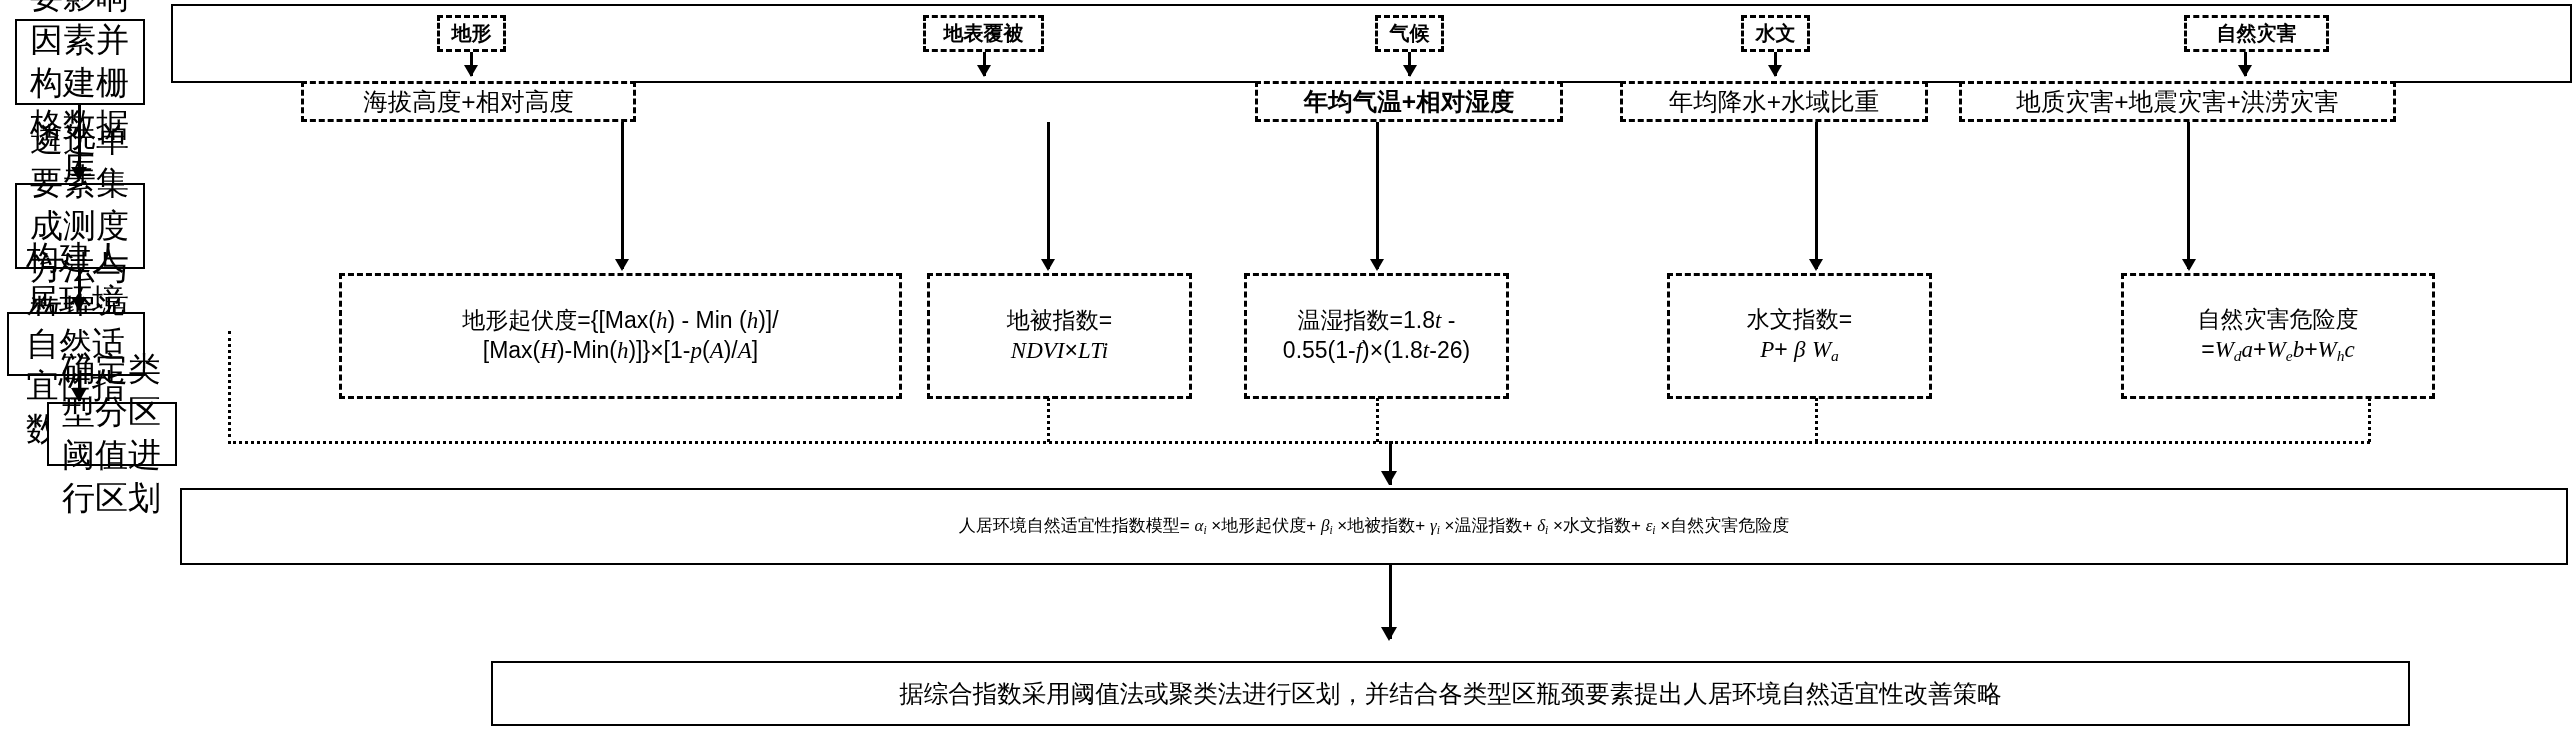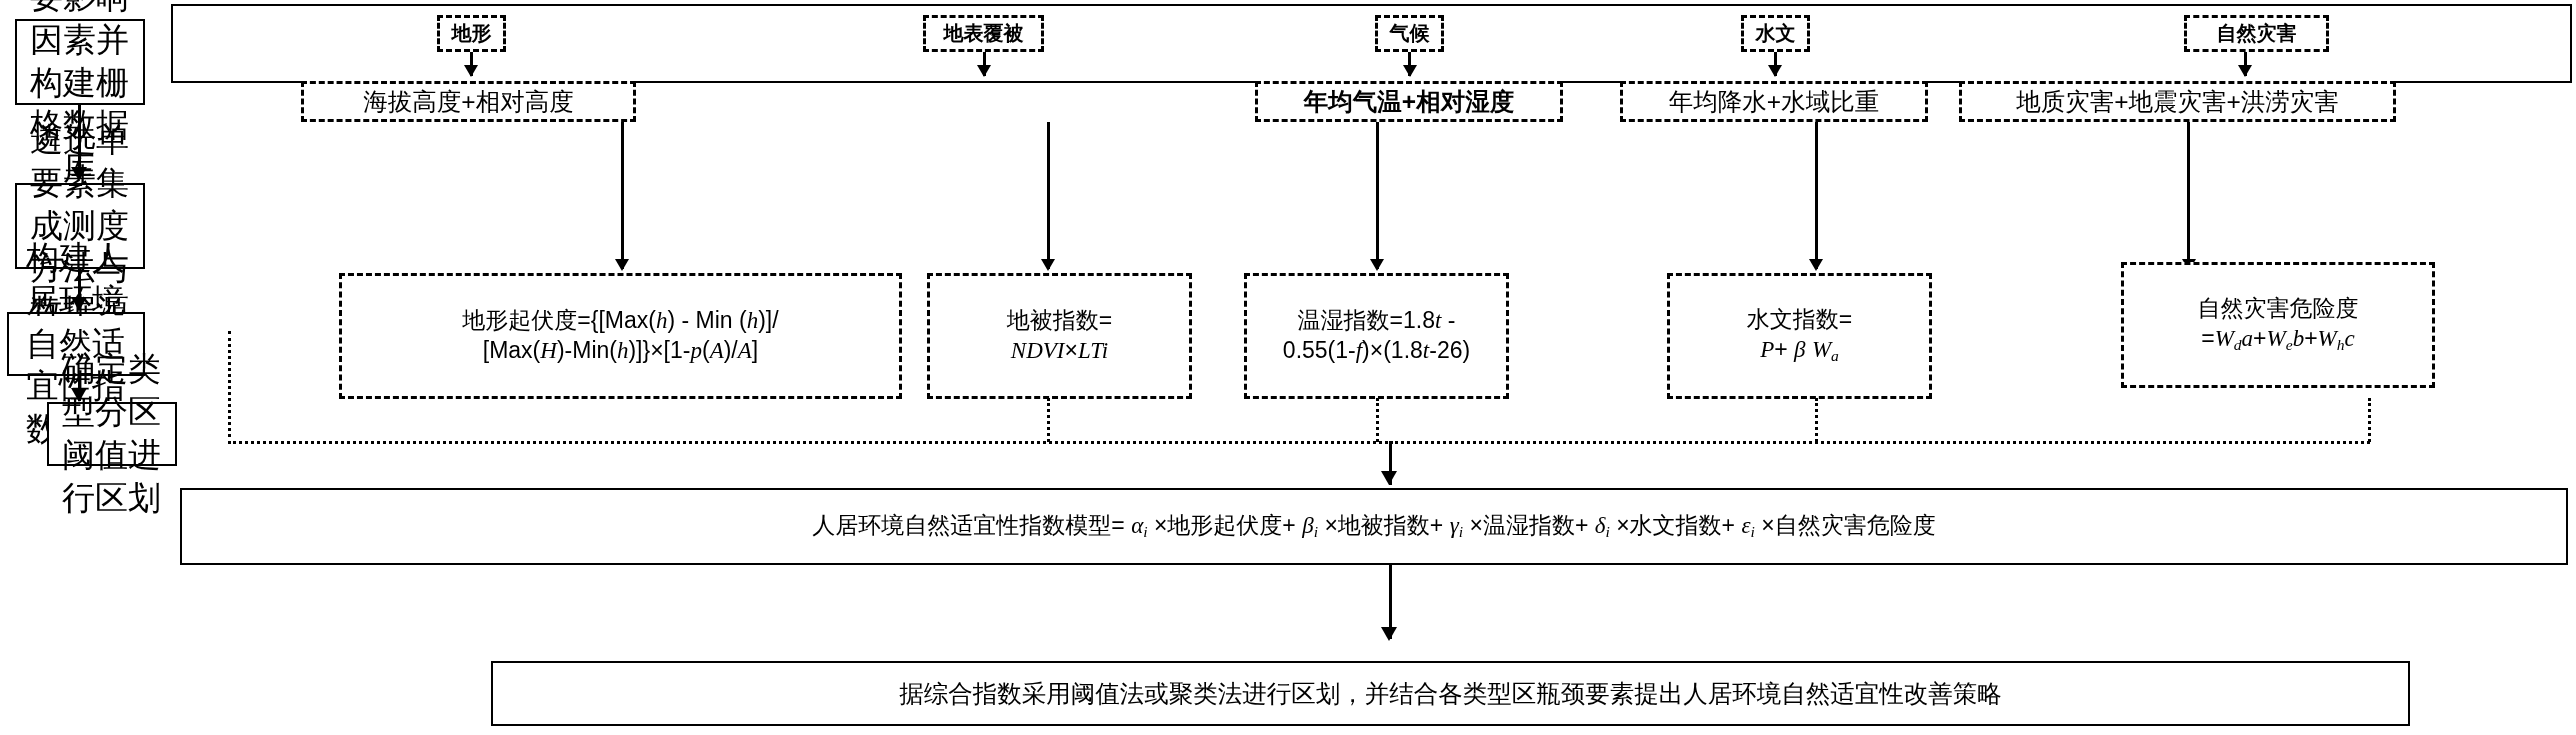--- a/index.html
+++ b/index.html
@@ -47,21 +47,21 @@
   }
   .serif {
     font-family: "Liberation Serif", "DejaVu Serif", serif;
   }
 
   
   .fs-left   { font-size: 33px; }
   .fs-tag    { font-size: 20px; font-weight: bold; }
   .fs-src    { font-size: 24.5px; }
   .fs-form   { font-size: 23px; }
-  .fs-model  { font-size: 23px; }
+  .fs-model  { font-size: 17px; }
   .fs-bottom { font-size: 24.5px; margin-top: 14px; }
 
   .inner {
     padding: 0 4px;
     width: 100%;
   }
 
   
   .vline {
     position: absolute;
@@ -212,21 +212,21 @@
     </div>
   </div>
 
   <div class="box dashed cjk fs-form" style="left:1667px; top:273px; width:265px; height:126px;">
     <div class="inner">
       <div>水文指数=</div>
       <div><span class="it serif">P</span>+ <span class="gk">β</span> <span class="it serif">W<sub class="mini">a</sub></span></div>
     </div>
   </div>
 
-  <div class="box dashed cjk fs-form" style="left:2121px; top:262px; width:314px; height:126px;text-align:center;">
+  <div class="box dashed cjk fs-form" style="left:2121px; top:273px; width:314px; height:126px;text-align:center;">
     <div class="inner">
       <div>自然灾害危险度</div>
       <div>=<span class="it serif">W<sub class="mini">d</sub>a</span>+<span class="it serif">W<sub class="mini">e</sub>b</span>+<span class="it serif">W<sub class="mini">h</sub>c</span></div>
     </div>
   </div>
 
   <div class="dotvline" style="left:228px; top:331px; height:113px;"></div>
   <div class="dotline" style="left:228px; top:441px; width:1165px;"></div>
   <div class="dotline" style="left:1390px; top:441px; width:980px;"></div>
   <div class="dotvline" style="left:2368px; top:398px; height:44px;"></div>

